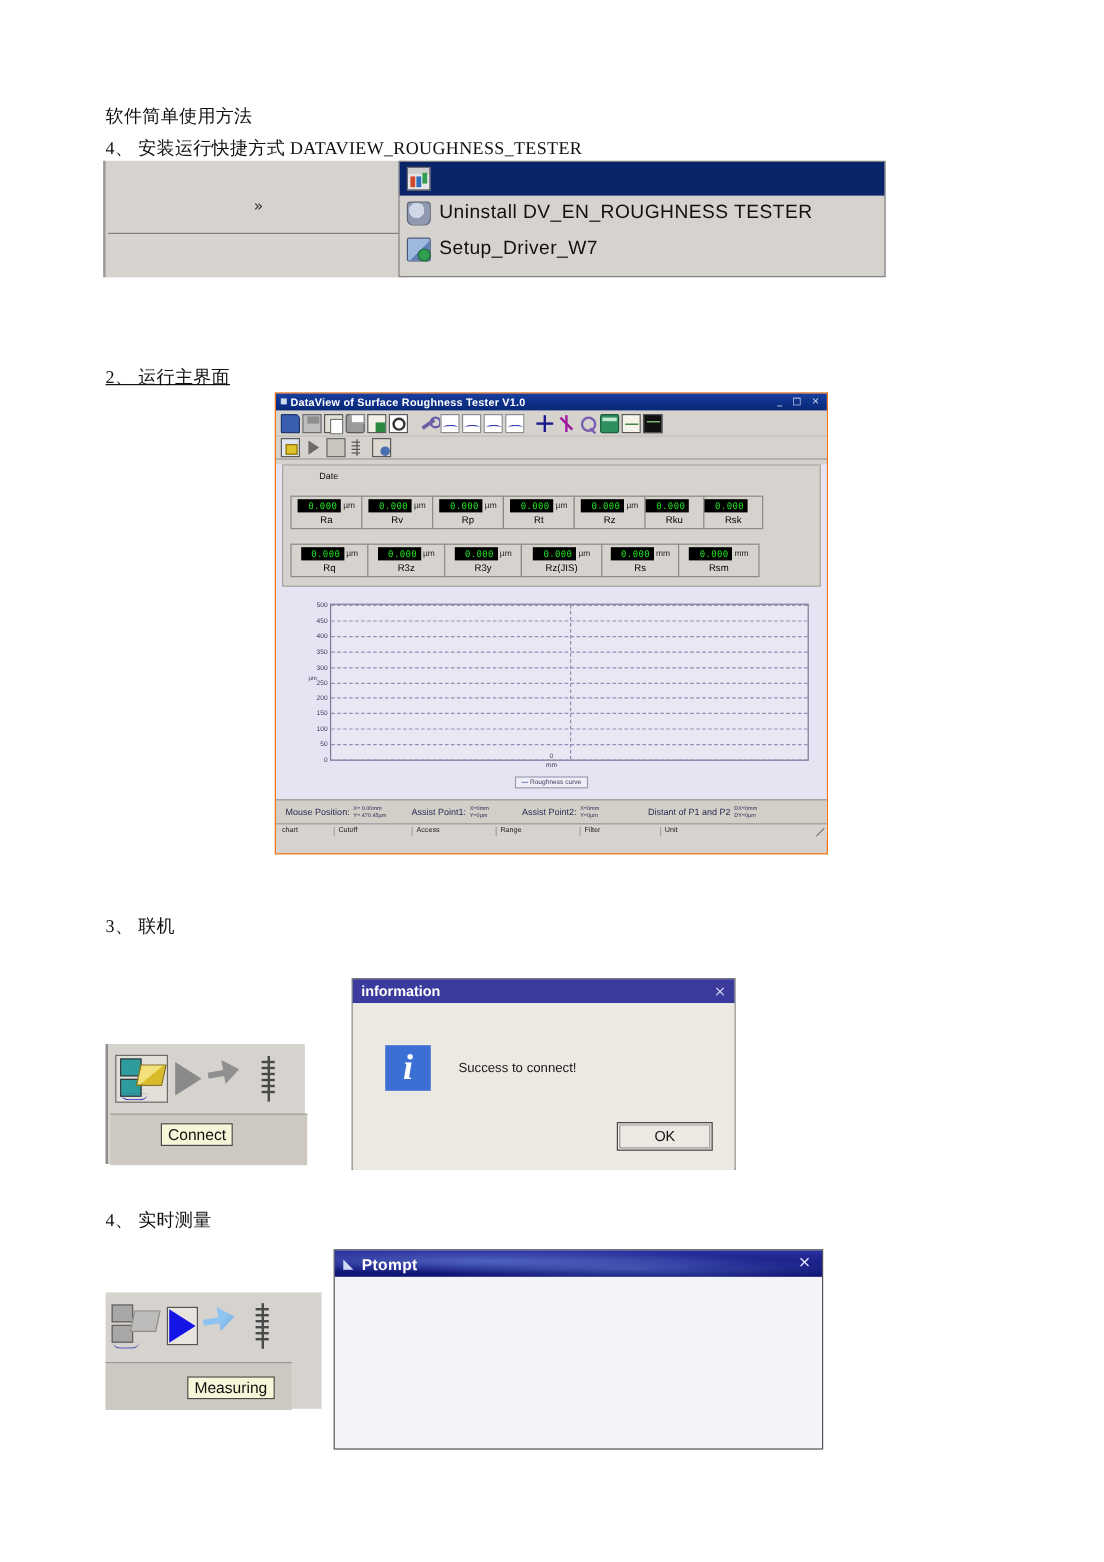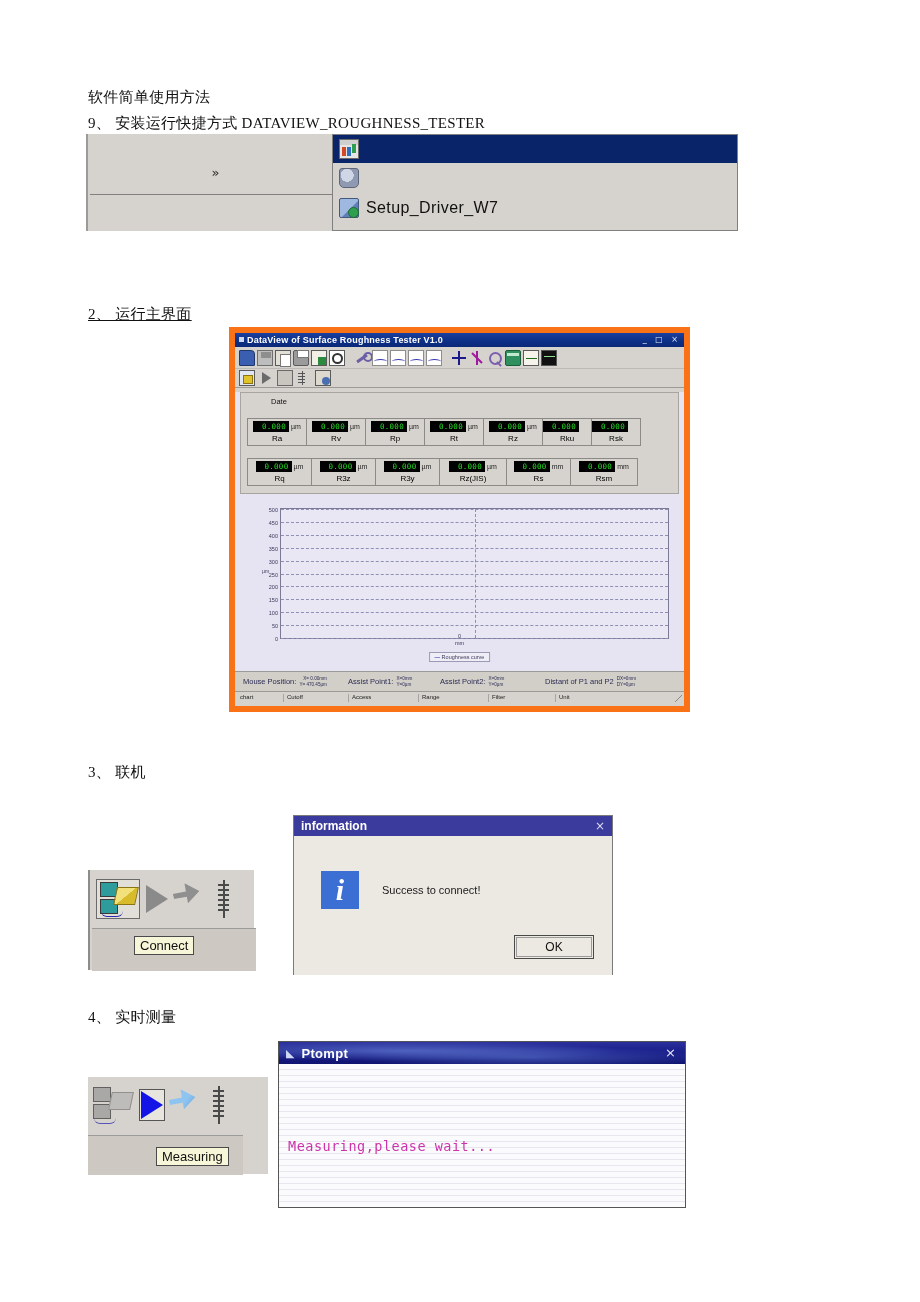--- a/index.html
+++ b/index.html
@@ -169,21 +169,21 @@
   }
 
   
   #mainwin {
     position: absolute;
     left: 229px;
     top: 327px;
     width: 461px;
     height: 385px;
     background: #d6d3ce;
-    border: 6px solid #f97316;
+    border: 1px solid #f97316;
     box-sizing: border-box;
     font-family: "Liberation Sans", sans-serif;
   }
   .mw-title {
     height: 14px;
     background: linear-gradient(180deg,#1b3f9e 0%, #0c2f86 60%, #0a2878 100%);
     display: flex;
     align-items: center;
     position: relative;
   }
@@ -658,34 +658,35 @@
     font-size:13.5px;
     color:#cc33aa;
     white-space:nowrap;
     letter-spacing:0.5px;
   }
 </style>
 </head>
 <body>
 
 <div class="doc-line" style="left:88px; top:88px;">软件简单使用方法</div>
-<div class="doc-line num" style="left:88px; top:114px;">9、 安装运行快捷方式 DATAVIEW_ROUGHNESS_TESTER</div>
+<div class="doc-line num" style="left:88px; top:114px;">4、 安装运行快捷方式 DATAVIEW_ROUGHNESS_TESTER</div>
 
 <div id="startmenu">
   <div class="sm-left">
     <div class="sm-chev">»</div>
     <div class="sm-left-sep"></div>
     <div class="sm-left-bottom"></div>
   </div>
   <div class="sm-right">
     <div class="sm-item first">
       <span class="icon ico-app"></span>
     </div>
     <div class="sm-item">
       <span class="icon ico-trash"></span>
+      <span class="txt">Uninstall DV_EN_ROUGHNESS TESTER</span>
     </div>
     <div class="sm-item">
       <span class="icon ico-setup"></span>
       <span class="txt">Setup_Driver_W7</span>
     </div>
   </div>
 </div>
 
 <div class="doc-line num" style="left:88px; top:305px;text-decoration:underline;">2、 运行主界面</div>
 
@@ -873,21 +874,21 @@
         <div>0</div>
         <div>mm</div>
       </div>
       <div class="legend">
         <span class="dash">—</span>
         <span>Roughness curve</span>
       </div>
     </div>
 
     <div class="mw-status">
-      <div class="sb-group" style="left:8px;text-align:right;">
+      <div class="sb-group" style="left:8px;">
         <span class="sb-lbl">Mouse Position:</span>
         <span class="sb-vals">
           <span>X=  0.00mm</span><br>
           <span>Y= 470.45µm</span>
         </span>
       </div>
       <div class="sb-group" style="left:113px;">
         <span class="sb-lbl">Assist Point1:</span>
         <span class="sb-vals">
           <span>X=0mm</span><br>
@@ -971,16 +972,13 @@
   <div class="mtb-lower"></div>
   <div class="tooltip" style="left:68px; top:70px;">Measuring</div>
 </div>
 
 <div id="ptompt">
   <div class="pt-title">
     <span class="tico">◣</span>
     <span class="t">Ptompt</span>
     <span class="x">×</span>
   </div>
-  <div class="pt-body">
-    <div class="pt-msg">Measuring,please wait...</div>
-  </div>
 </div>
 
 </body></html>

